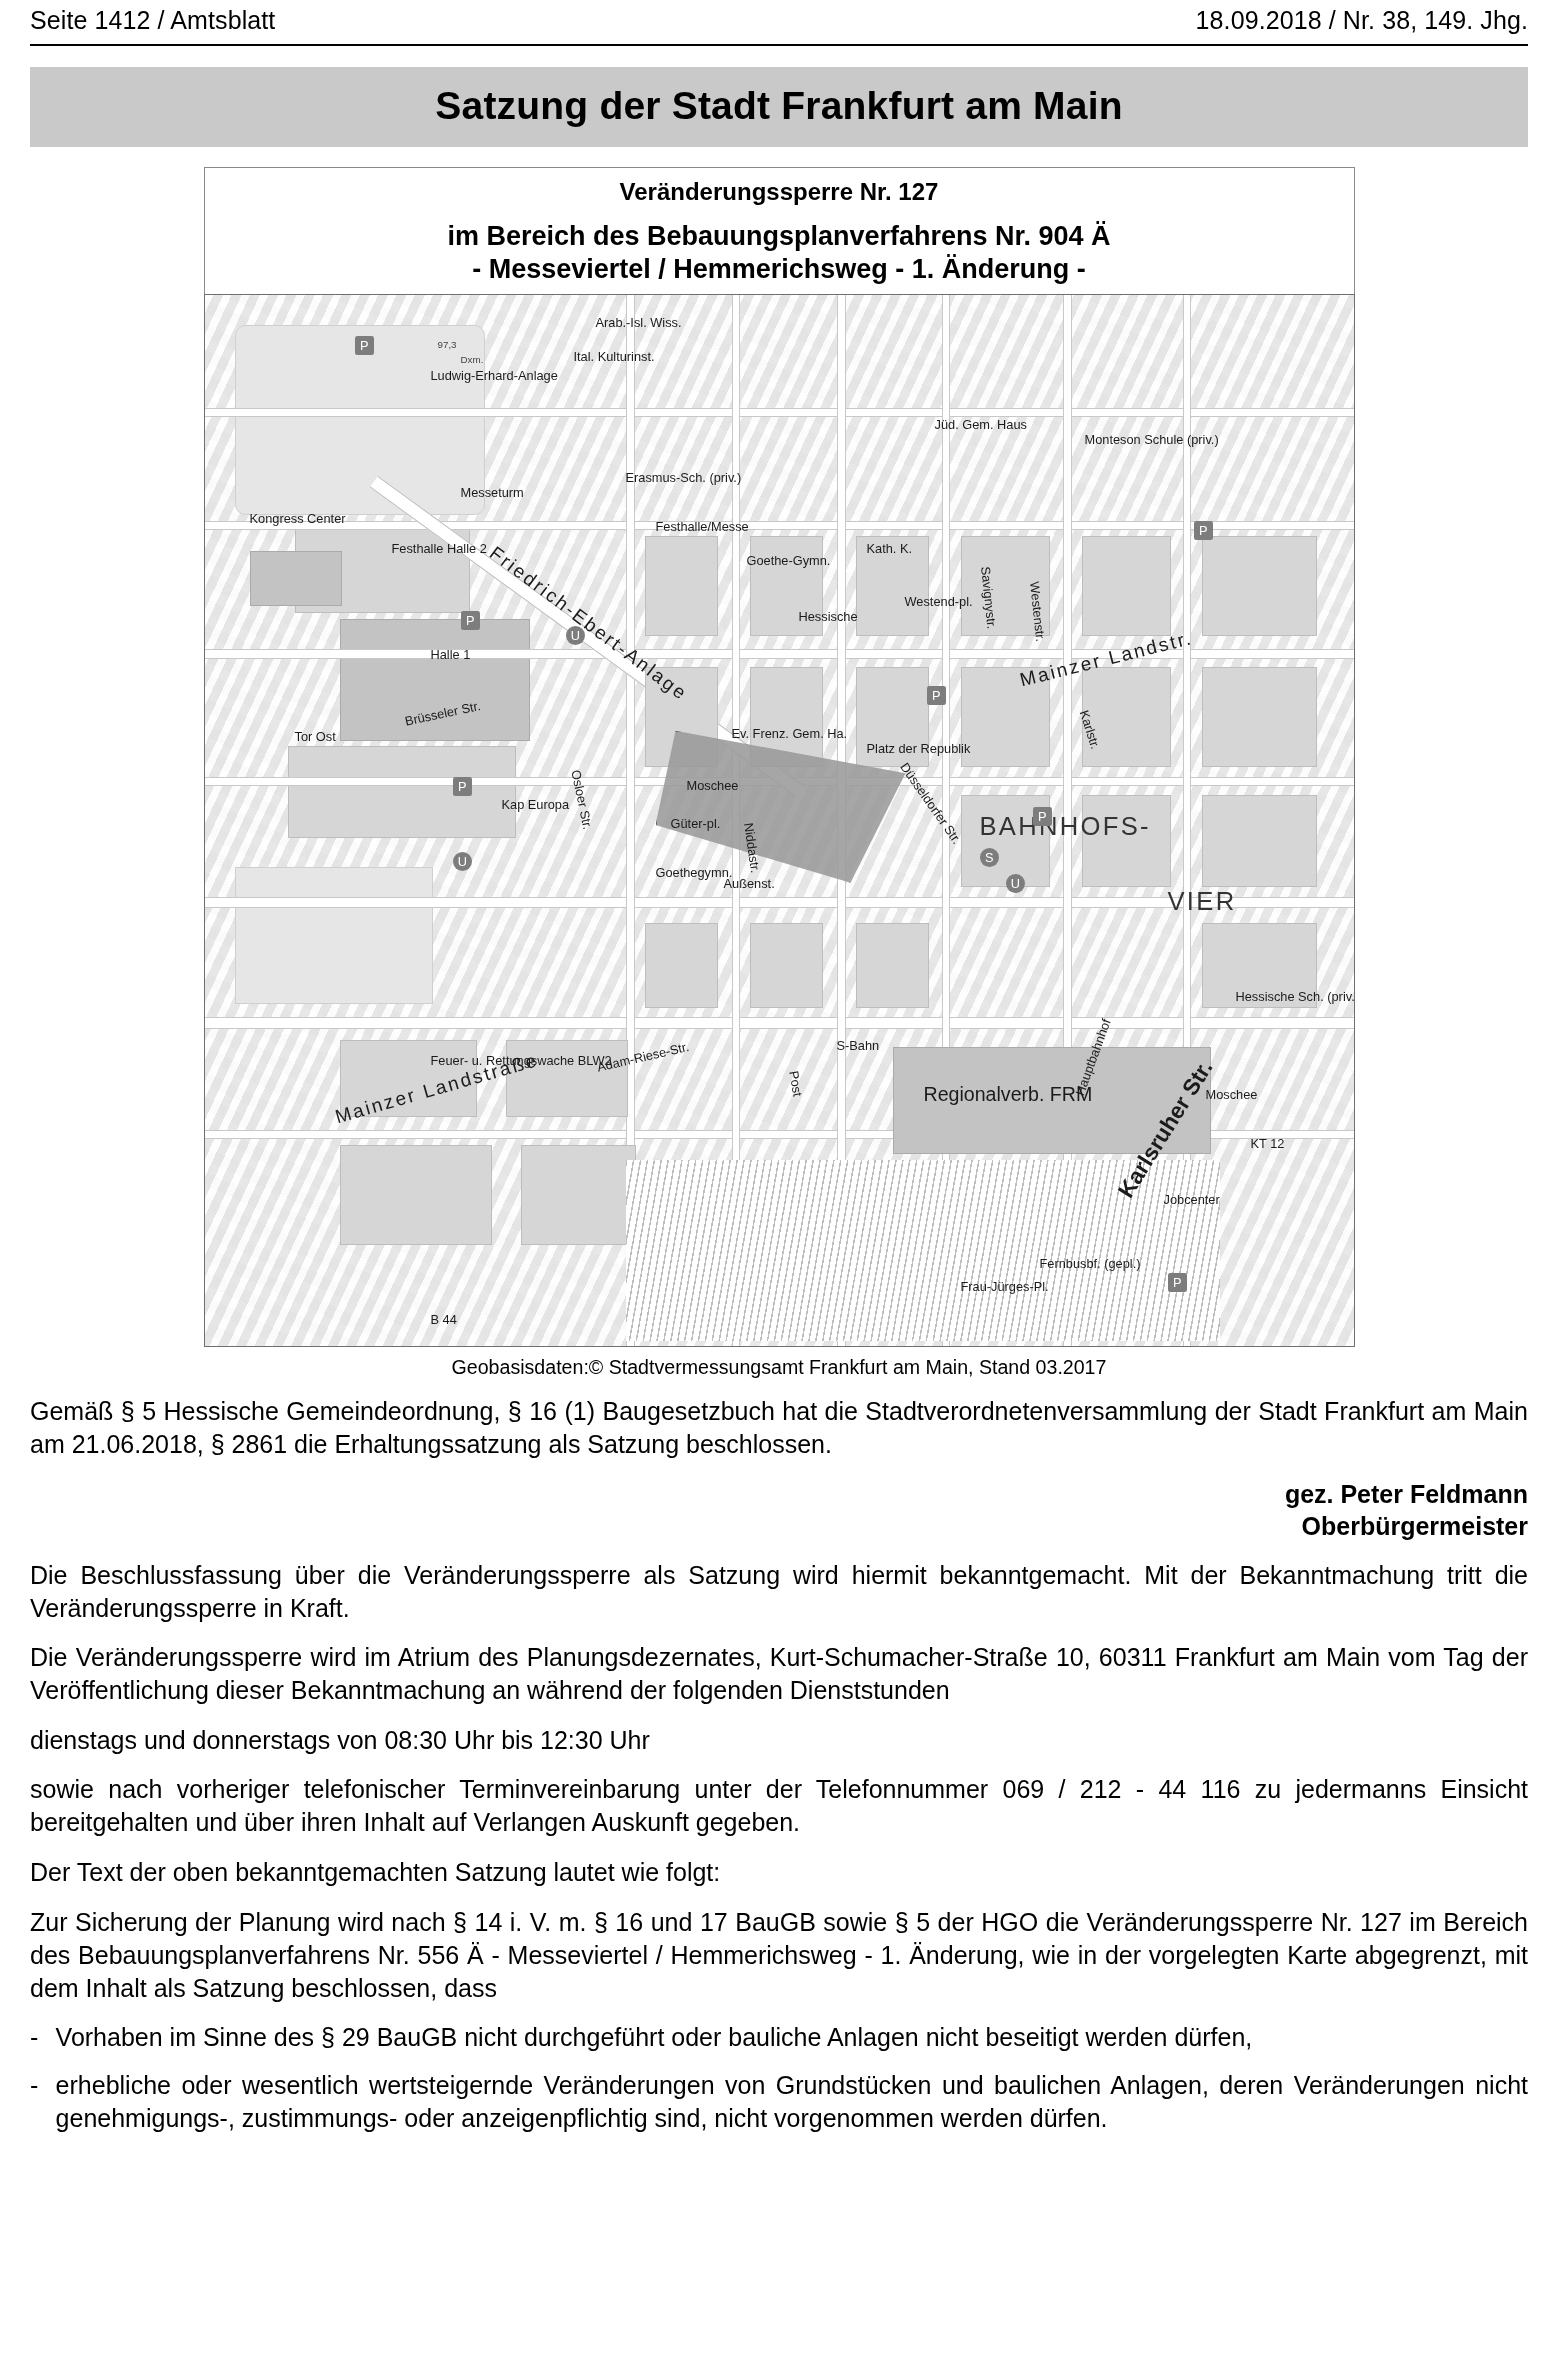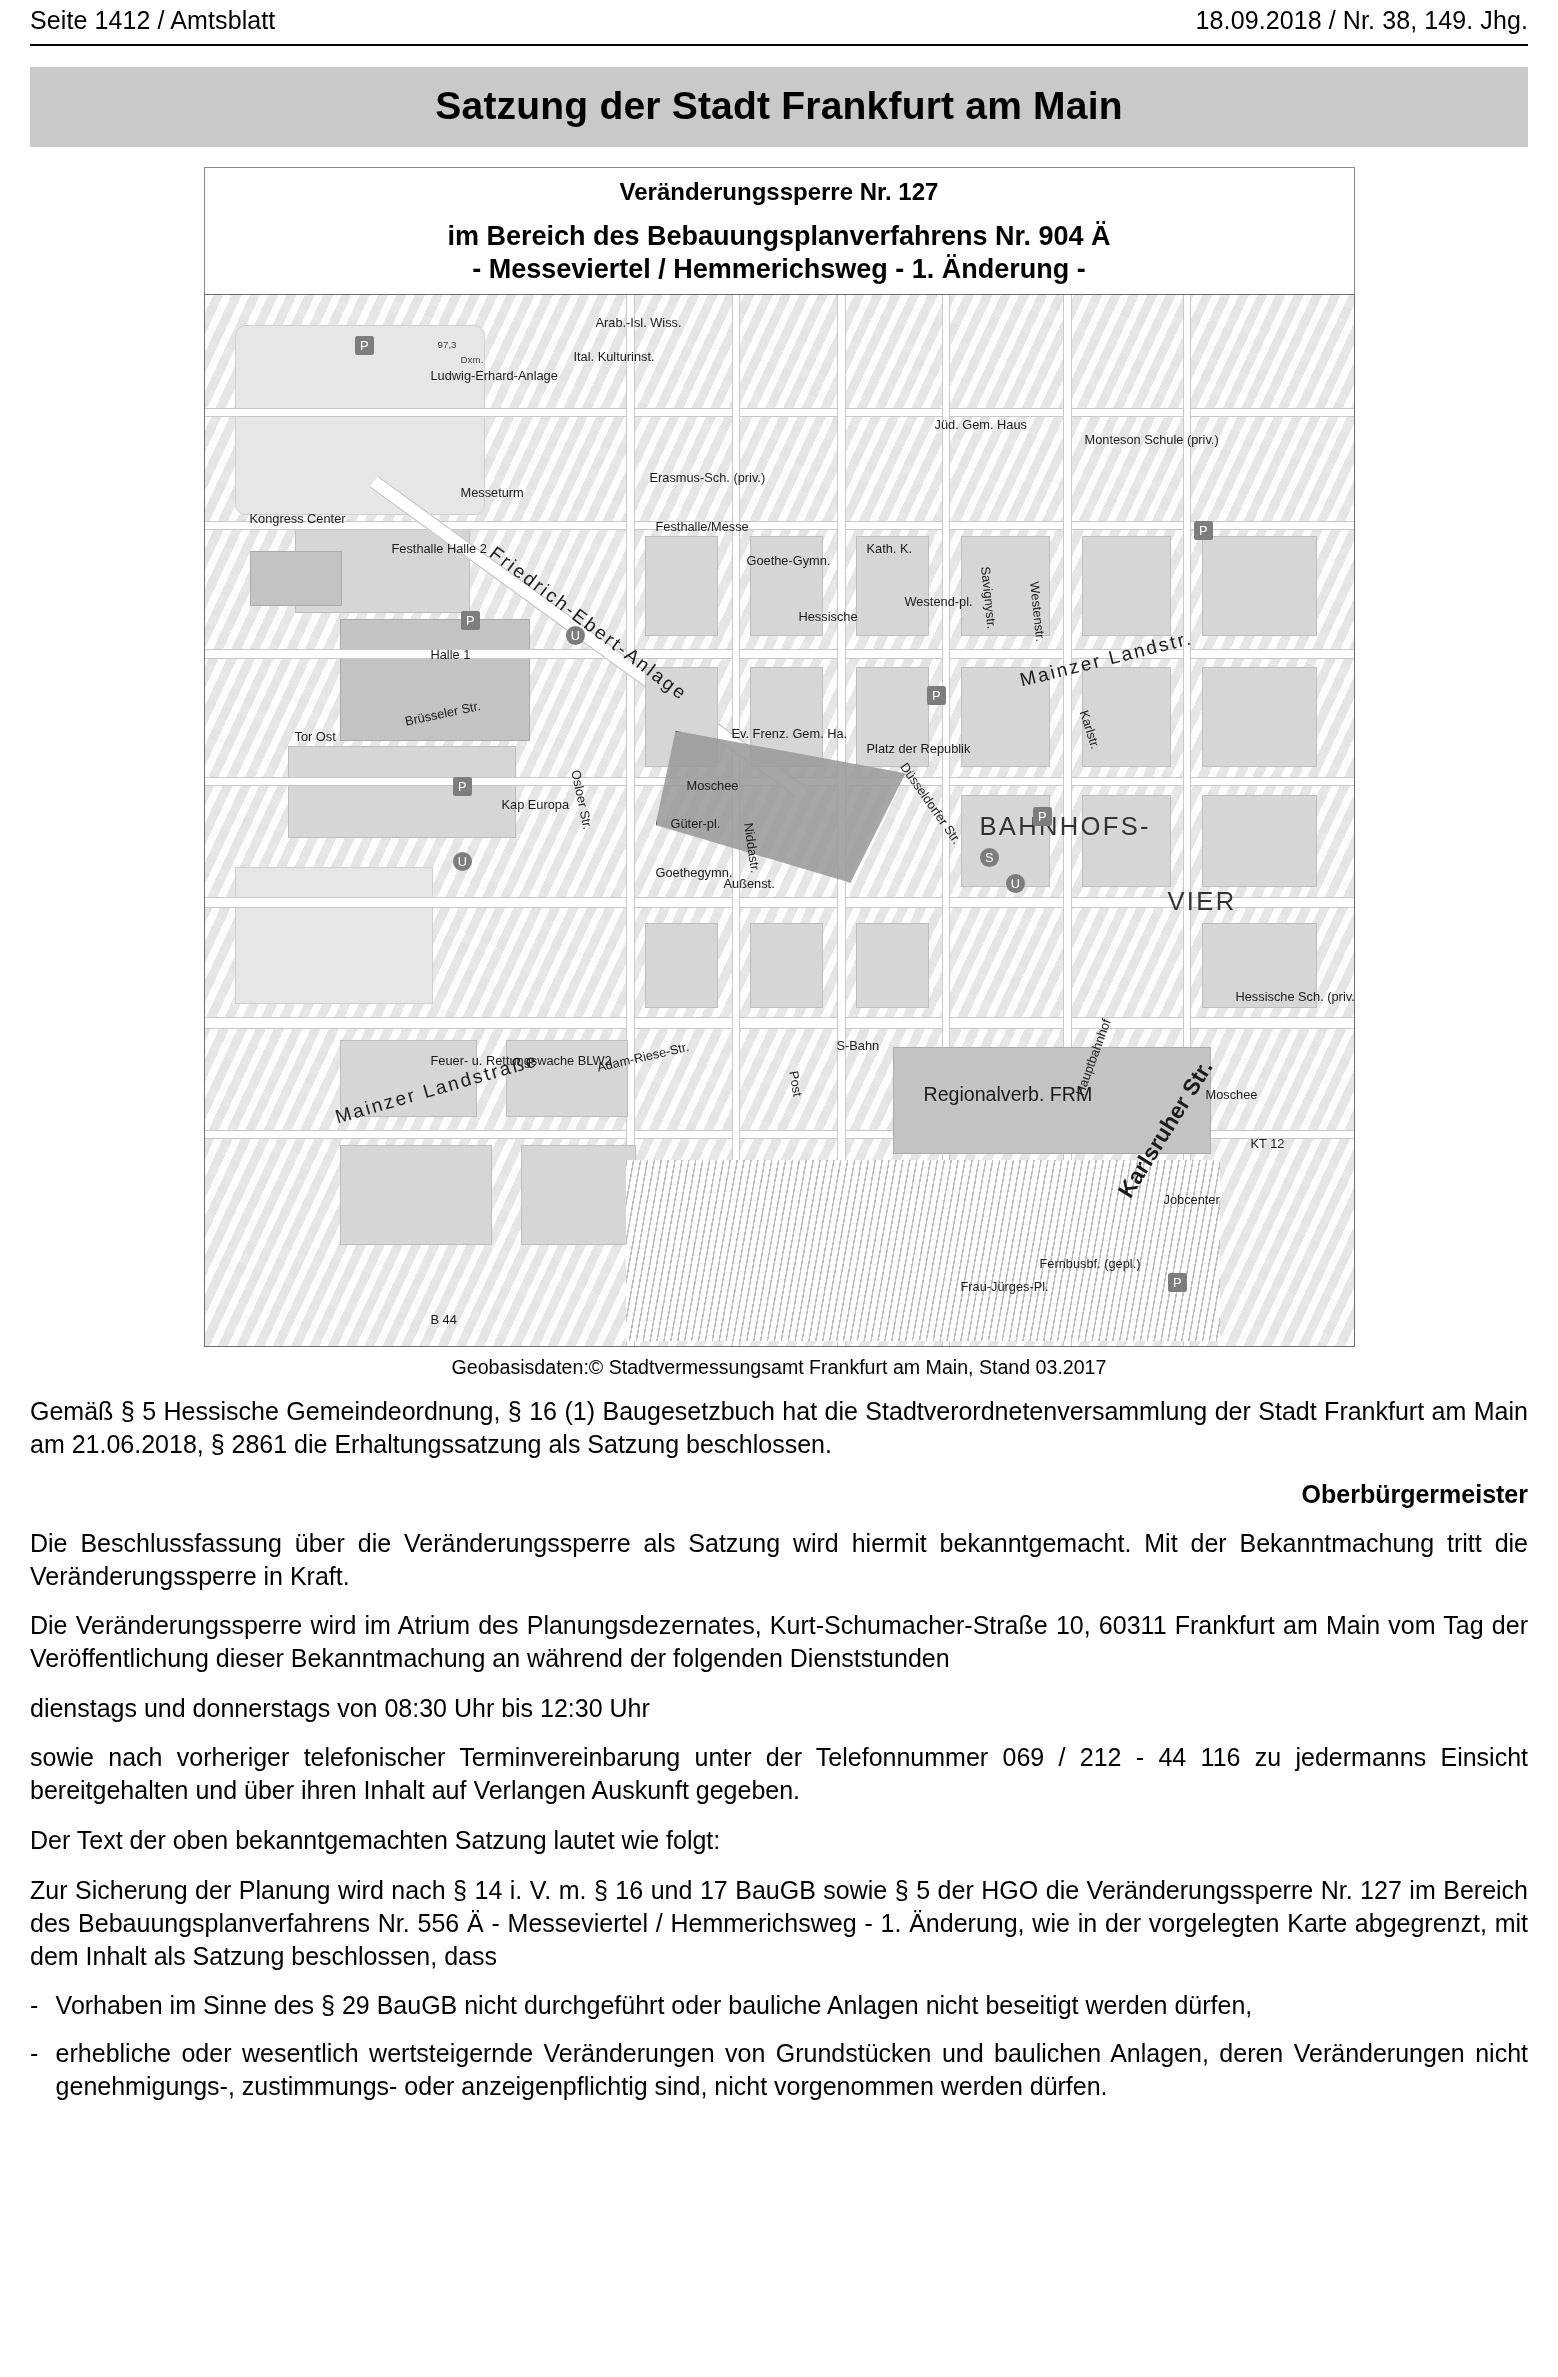--- a/index.html
+++ b/index.html
@@ -265,21 +265,21 @@
       <div class="maplabel sm" style="left:226px; top:75px;">Ludwig-Erhard-Anlage</div>
       <div class="maplabel sm" style="left:256px; top:192px;">Messeturm</div>
       <div class="maplabel sm" style="left:45px; top:218px;">Kongress Center</div>
       <div class="maplabel sm" style="left:187px; top:248px;">Festhalle Halle 2</div>
       <div class="maplabel sm" style="left:226px; top:354px;">Halle 1</div>
       <div class="maplabel sm" style="left:90px; top:436px;">Tor Ost</div>
       <div class="maplabel sm rot" style="left:199px; top:421px; transform:rotate(-12deg);">Brüsseler Str.</div>
       <div class="maplabel sm" style="left:297px; top:504px;">Kap Europa</div>
       <div class="maplabel sm rot" style="left:376px; top:474px; transform:rotate(78deg);">Osloer Str.</div>
       <div class="maplabel mid rot" style="left:293px; top:248px; transform:rotate(37deg); font-style:normal; letter-spacing:2.3px;">Friedrich-Ebert-Anlage</div>
-      <div class="maplabel sm" style="left:421px; top:177px;padding-left:24px;">Erasmus-Sch. (priv.)</div>
+      <div class="maplabel sm" style="left:421px; top:177px;">Erasmus-Sch. (priv.)</div>
       <div class="maplabel sm" style="left:451px; top:226px;">Festhalle/Messe</div>
       <div class="maplabel sm" style="left:542px; top:260px;">Goethe-Gymn.</div>
       <div class="maplabel sm" style="left:594px; top:316px;">Hessische</div>
       <div class="maplabel sm" style="left:662px; top:248px;">Kath. K.</div>
       <div class="maplabel sm" style="left:527px; top:433px;">Ev. Frenz. Gem. Ha.</div>
       <div class="maplabel sm" style="left:482px; top:485px;">Moschee</div>
       <div class="maplabel sm" style="left:466px; top:523px;">Güter-pl.</div>
       <div class="maplabel sm" style="left:451px; top:572px;">Goethegymn.</div>
       <div class="maplabel sm" style="left:519px; top:583px;">Außenst.</div>
       <div class="maplabel sm rot" style="left:549px; top:527px; transform:rotate(82deg);">Niddastr.</div>
@@ -325,20 +325,21 @@
       <div class="poi round" style="left:775px; top:553px;">S</div>
     </div>
 
     <div class="map-credit">Geobasisdaten:© Stadtvermessungsamt Frankfurt am Main, Stand 03.2017</div>
   </div>
 
   <div class="body">
     <p>Gemäß § 5 Hessische Gemeindeordnung, § 16 (1) Baugesetzbuch hat die Stadtverordnetenversammlung der Stadt Frankfurt am Main am 21.06.2018, § 2861 die Erhaltungssatzung als Satzung beschlossen.</p>
 
     <div class="signature">
+      <div>gez. Peter Feldmann</div>
       <div>Oberbürgermeister</div>
     </div>
 
     <p>Die Beschlussfassung über die Veränderungssperre als Satzung wird hiermit bekanntgemacht. Mit der Bekanntmachung tritt die Veränderungssperre in Kraft.</p>
     <p>Die Veränderungssperre wird im Atrium des Planungsdezernates, Kurt-Schumacher-Straße 10, 60311 Frankfurt am Main vom Tag der Veröffentlichung dieser Bekanntmachung an während der folgenden Dienststunden</p>
     <p class="nojust">dienstags und donnerstags von 08:30 Uhr bis 12:30 Uhr</p>
     <p>sowie nach vorheriger telefonischer Terminvereinbarung unter der Telefonnummer 069 / 212 - 44 116 zu jedermanns Einsicht bereitgehalten und über ihren Inhalt auf Verlangen Auskunft gegeben.</p>
     <p class="nojust">Der Text der oben bekanntgemachten Satzung lautet wie folgt:</p>
     <p>Zur Sicherung der Planung wird nach § 14 i. V. m. § 16 und 17 BauGB sowie § 5 der HGO die Veränderungssperre Nr. 127 im Bereich des Bebauungsplanverfahrens Nr. 556 Ä - Messeviertel / Hemmerichsweg - 1. Änderung, wie in der vorgelegten Karte abgegrenzt, mit dem Inhalt als Satzung beschlossen, dass</p>
 

